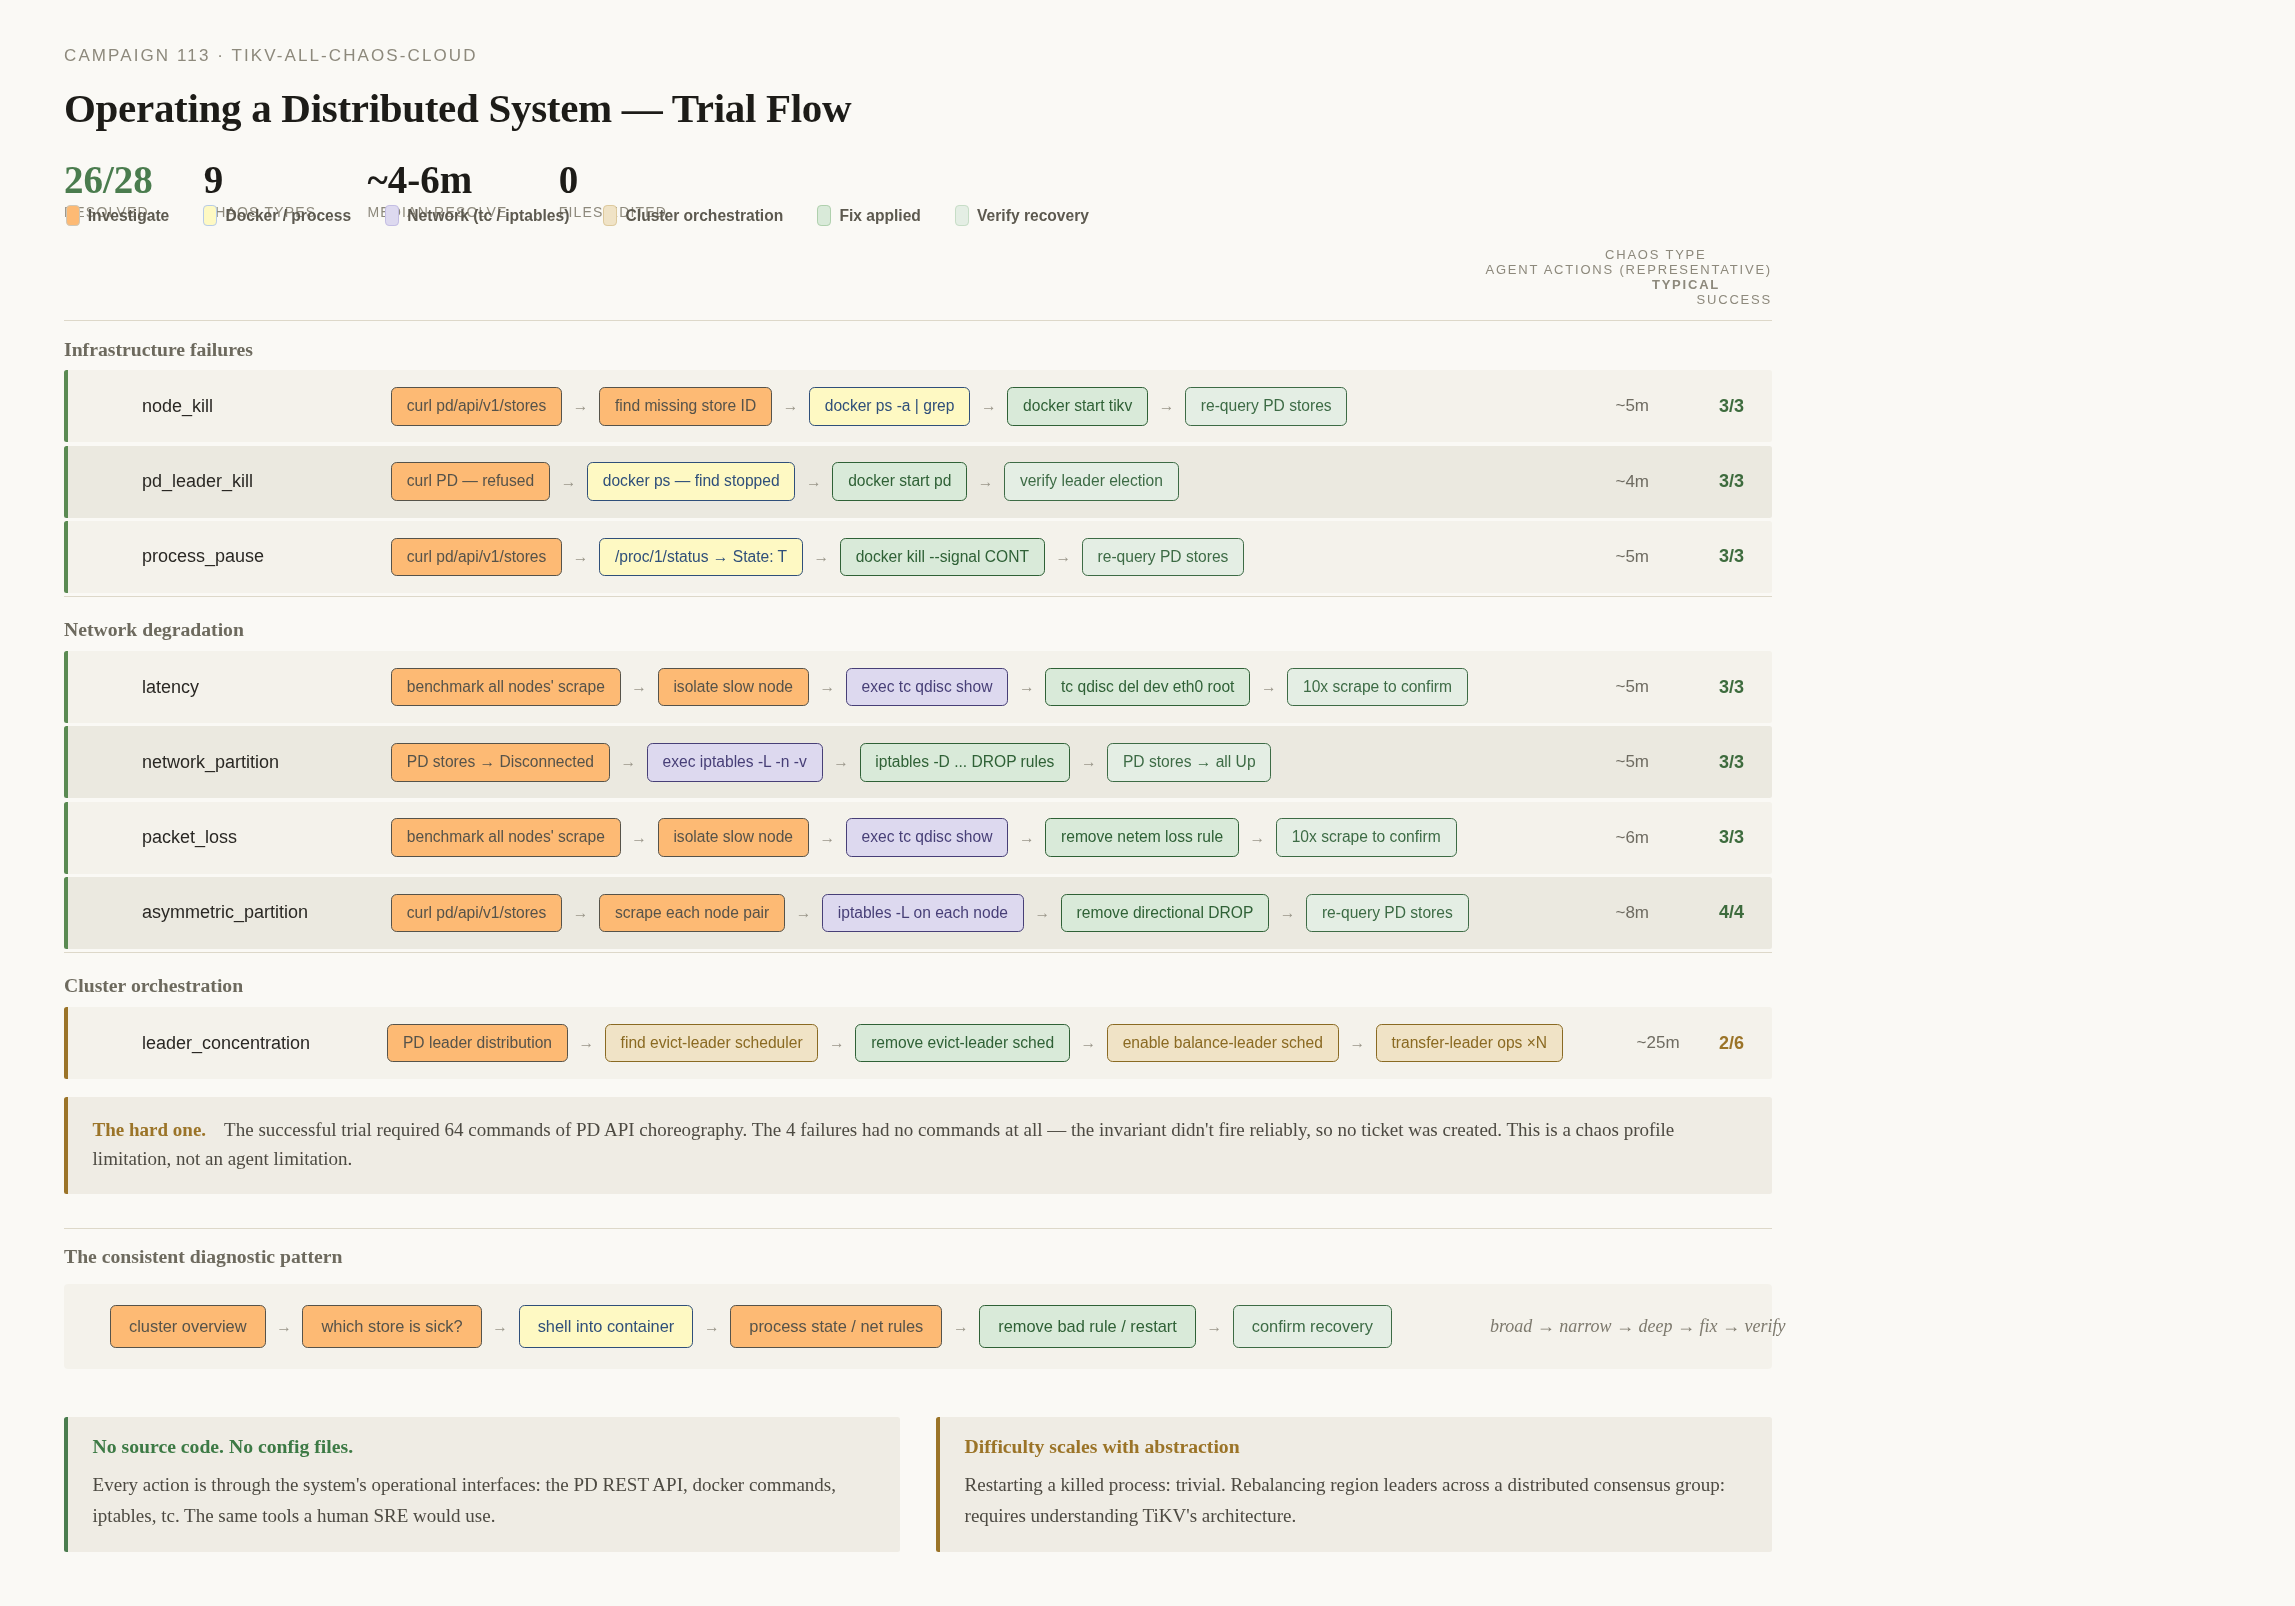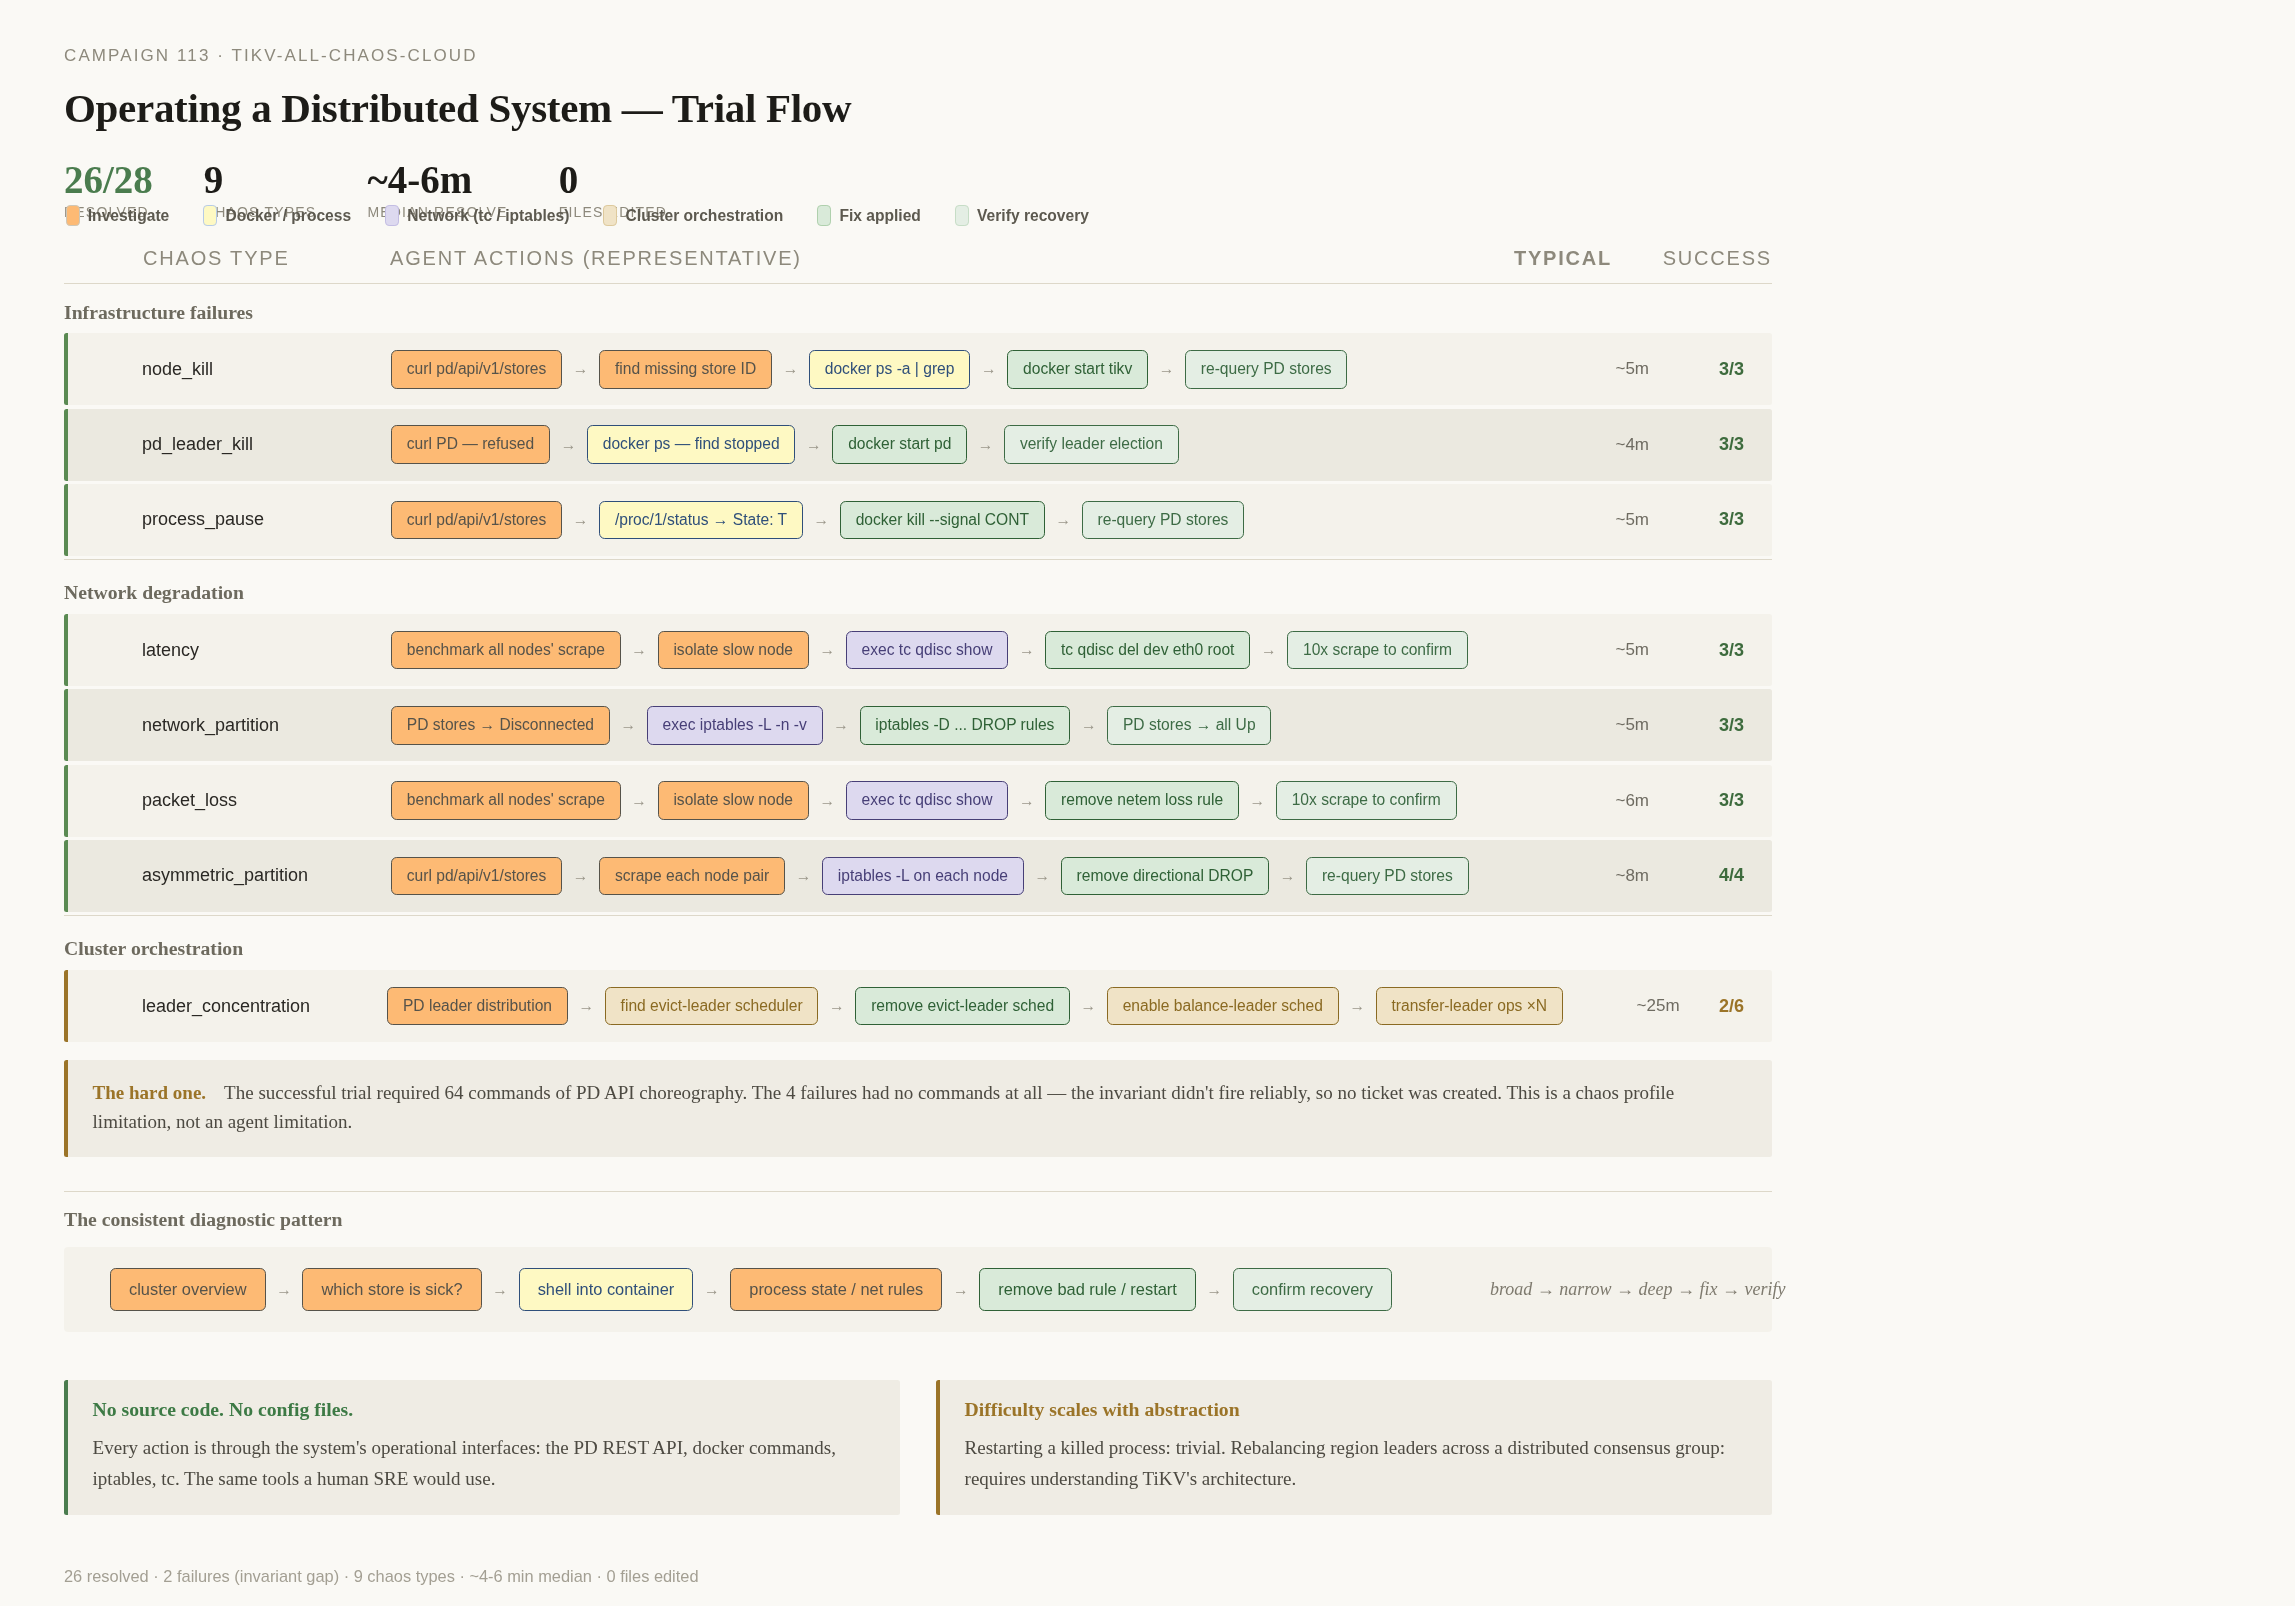--- a/index.html
+++ b/index.html
@@ -85,26 +85,27 @@
   .c-docker  { background: #fef9c3; border-color: #b6cbe8; }
   .c-network { background: #ddd9ef; border-color: #c3bde3; }
   .c-cluster { background: #f0e3c6; border-color: #ddc99c; }
   .c-fix     { background: #d9ead9; border-color: #afd0ad; }
   .c-verify  { background: #e4eee4; border-color: #c6ddc6; }
 
   
   .table-head {
     display: flex;
     align-items: flex-end;
-    font-size: 20px;
+    font-size: 13px;
     letter-spacing: 1.8px;
     color: #8d897c;
     text-transform: uppercase;
     padding: 0 0 13px 0;
     border-bottom: 1.6px solid #ddd8c9;
+    flex-direction: column;
   }
   .col-type   { width: 246px; padding-left: 79px; }
   .col-acts   { flex: 1; padding-left: 80px; }
   .col-typ    { width: 172px; text-align: center; font-weight: bold; }
   .col-succ   { width: 123px; text-align: right; }
 
   
   .section-title {
     font-family: "Liberation Serif", serif;
     font-size: 19.7px;

